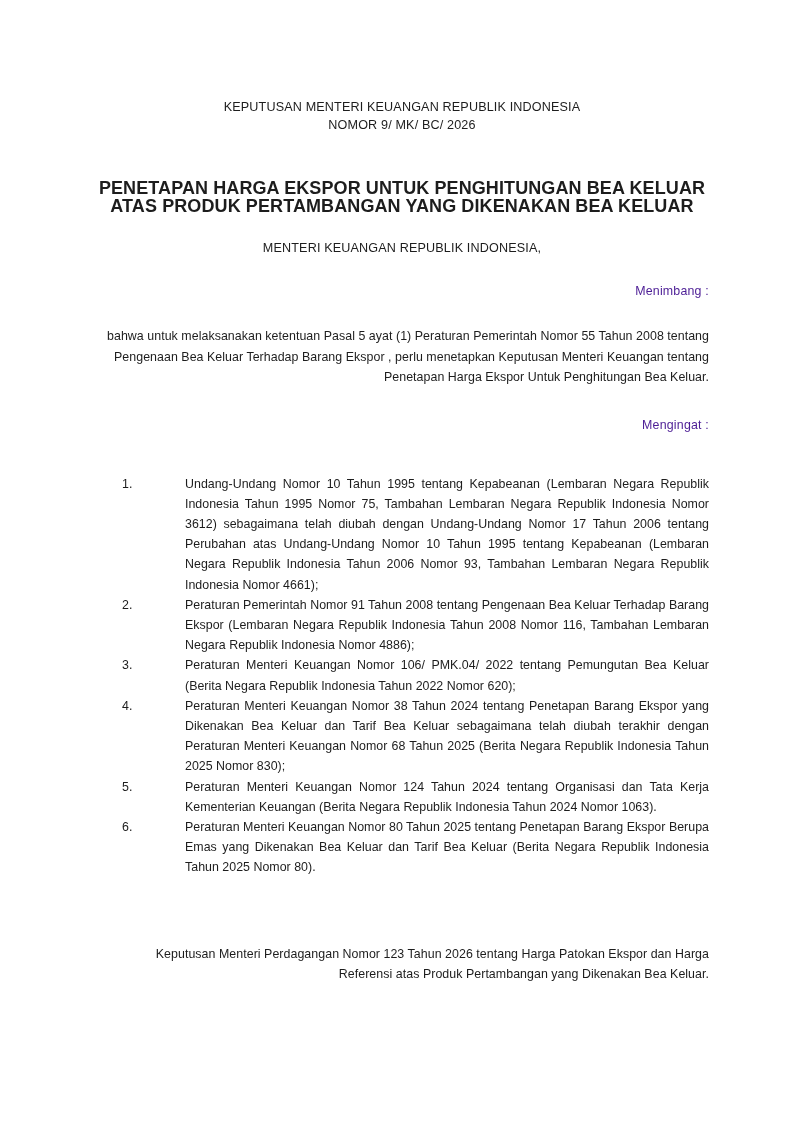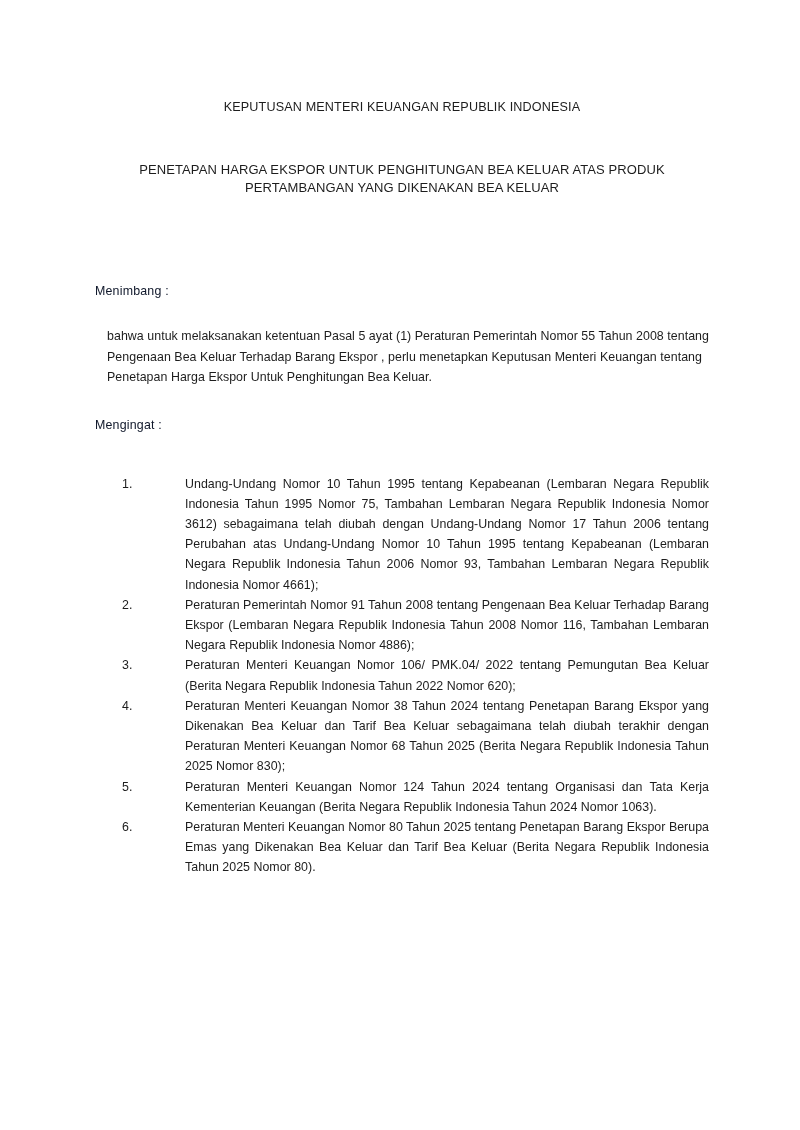--- a/index.html
+++ b/index.html
@@ -31,44 +31,46 @@
     font-size: 12.6px;
     line-height: 18px;
     letter-spacing: 0.15px;
     color: #1d1d1d;
     white-space: nowrap;
   }
   .hdr-gap-lg { height: 23px; }
   .hdr-gap-md { height: 22px; }
   .hdr-gap-sm { height: 24px; }
   .hdr-wrap {
-    font-size: 13px;
+    font-size: 18px;
     line-height: 18px;
     letter-spacing: 0.1px;
     color: #1d1d1d;
+    font-weight: bold;
   }
 
   
   .body-area {
     position: absolute;
     left: 95px;
     top: 283px;
     width: 614px;
   }
   .label {
     font-size: 12.4px;
     line-height: 17px;
-    color: #0f172a;
+    color: #4c1d95;
     letter-spacing: 0.2px;
+    text-align: right;
   }
   .para {
     font-size: 12.4px;
     line-height: 20.5px;
     color: #1d1d1d;
-    text-align: left;
+    text-align: right;
     letter-spacing: 0.05px;
     margin-left: 12px;
   }
   .gap-after-label { height: 26px; }
   .gap-section     { height: 29px; }
   .gap-list-top    { height: 40px; }
   .gap-before-memp { height: 40px; }
   .gap-after-memp  { height: 26px; }
 
   
@@ -102,24 +104,26 @@
   }
   ol.mengingat > li .li-text { display: block; margin-left: 32px; }
 </style>
 </head>
 <body>
 
 <div class="page">
 
   <div class="header">
     <div class="hdr-line">KEPUTUSAN MENTERI KEUANGAN REPUBLIK INDONESIA</div>
+    <div class="hdr-line">NOMOR 9/ MK/ BC/ 2026</div>
     <div class="hdr-gap-lg"></div>
     <div class="hdr-gap-md"></div>
     <div class="hdr-wrap">PENETAPAN HARGA EKSPOR UNTUK PENGHITUNGAN BEA KELUAR ATAS PRODUK PERTAMBANGAN YANG DIKENAKAN BEA KELUAR</div>
     <div class="hdr-gap-sm"></div>
+    <div class="hdr-line">MENTERI KEUANGAN REPUBLIK INDONESIA,</div>
   </div>
 
   <div class="body-area">
 
     <div class="label">Menimbang  :</div>
     <div class="gap-after-label"></div>
     <div class="para">bahwa untuk melaksanakan ketentuan Pasal 5 ayat (1) Peraturan Pemerintah Nomor 55 Tahun 2008 tentang Pengenaan Bea Keluar Terhadap Barang Ekspor , perlu menetapkan Keputusan Menteri Keuangan tentang Penetapan Harga Ekspor Untuk Penghitungan Bea Keluar.</div>
 
     <div class="gap-section"></div>
 
@@ -142,15 +146,16 @@
           <span class="li-text">Peraturan Menteri Keuangan Nomor 124 Tahun 2024 tentang Organisasi dan Tata Kerja Kementerian Keuangan (Berita Negara Republik Indonesia Tahun 2024 Nomor 1063).</span>
         </li>
       <li>
           <span class="li-text">Peraturan Menteri Keuangan Nomor 80 Tahun 2025 tentang Penetapan Barang Ekspor Berupa Emas yang Dikenakan Bea Keluar dan Tarif Bea Keluar (Berita Negara Republik Indonesia Tahun 2025 Nomor 80).</span>
         </li>
     </ol>
 
     <div class="gap-before-memp"></div>
 
     <div class="gap-after-memp"></div>
+    <div class="para">Keputusan Menteri Perdagangan Nomor 123 Tahun 2026 tentang Harga Patokan Ekspor dan Harga Referensi atas Produk Pertambangan yang Dikenakan Bea Keluar.</div>
 
   </div>
 </div>
 
 </body></html>

